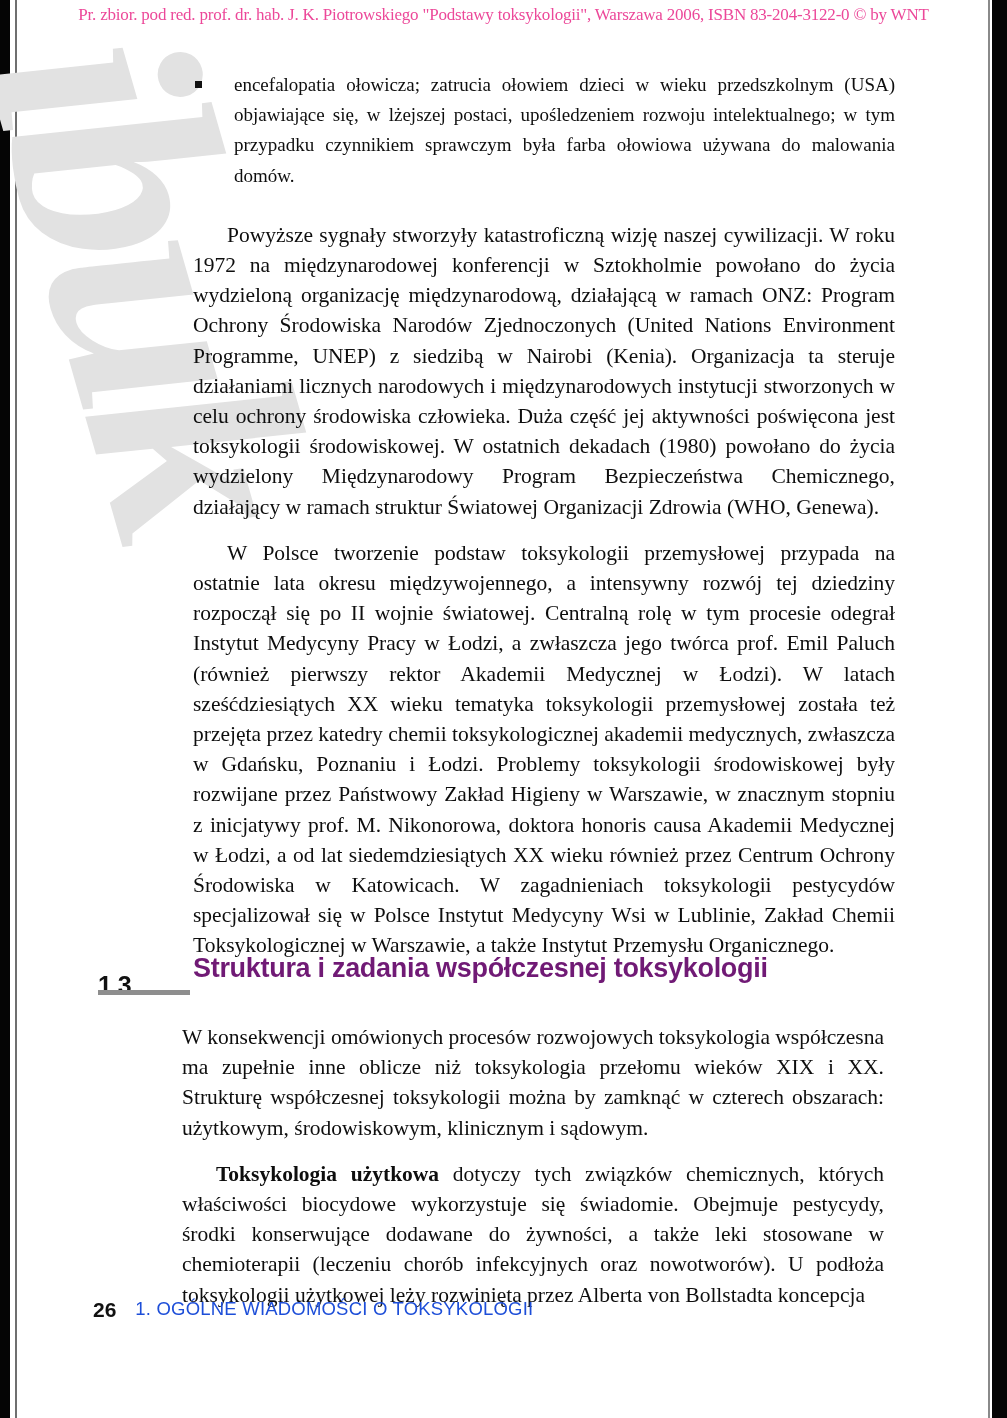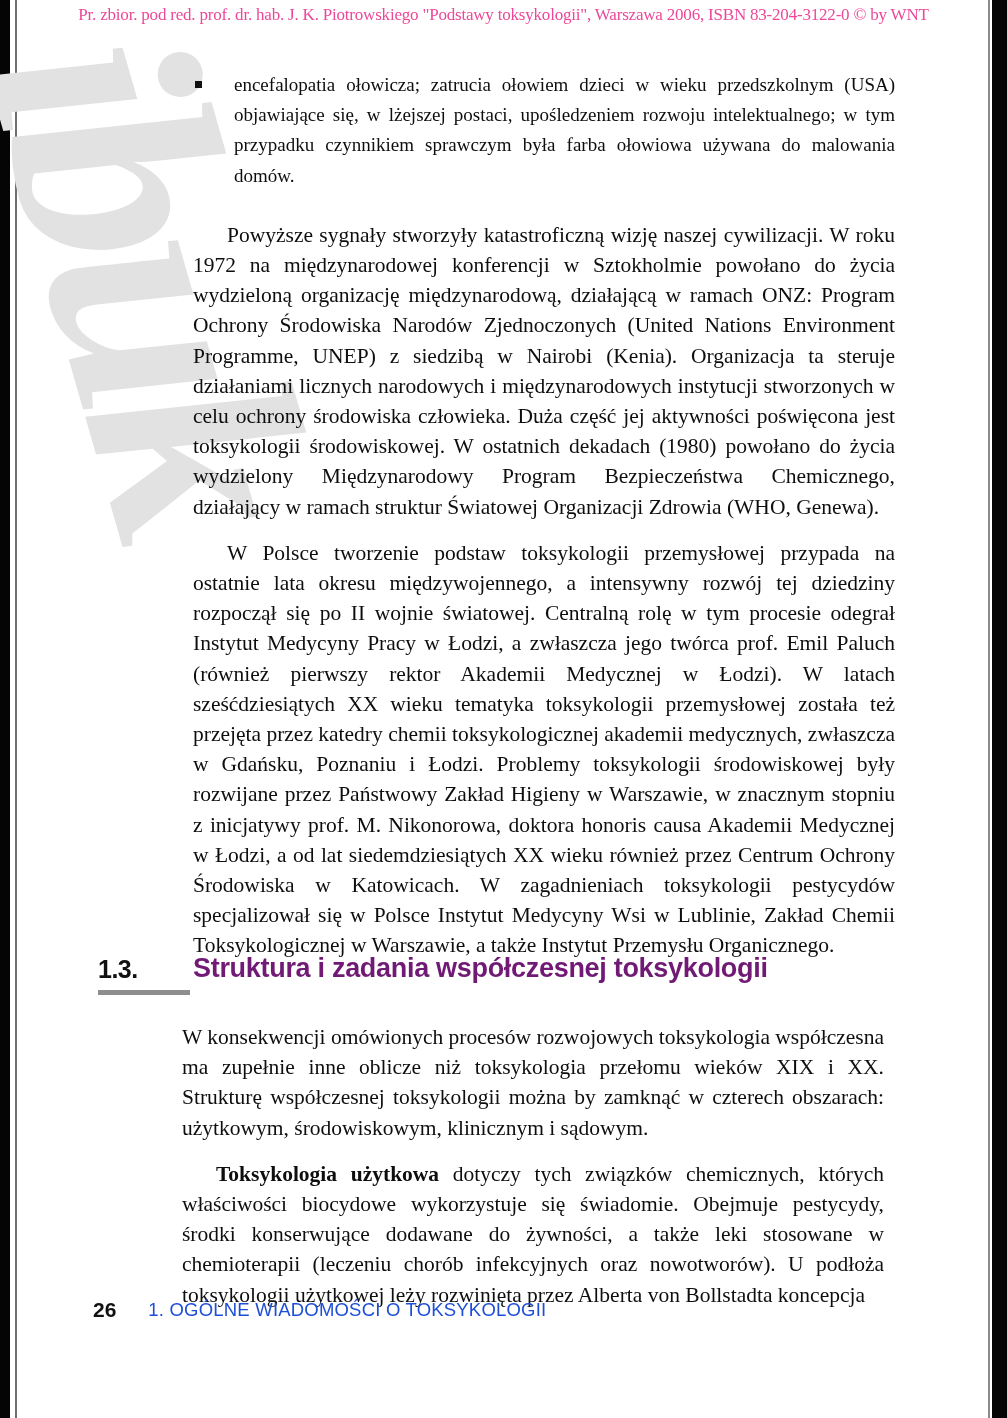--- a/index.html
+++ b/index.html
@@ -141,21 +141,21 @@
     position: absolute;
     left: 98px;
     top: 955px;
     width: 800px;
     z-index: 2;
     font-family: "Liberation Sans", "DejaVu Sans", sans-serif;
   }
   .section-heading .num {
     position: absolute;
     left: 0;
-    top: 0;
+    top: 16px;
     font-size: 25px;
     font-weight: 700;
     color: #111111;
     letter-spacing: -0.5px;
   }
   .section-heading .rule {
     position: absolute;
     left: 0;
     top: 35px;
     width: 92px;
@@ -184,22 +184,22 @@
 
   .bold-run { font-weight: 700; }
 
   
   .footer {
     position: absolute;
     left: 93px;
     top: 1298px;
     z-index: 2;
     display: flex;
-    align-items: center;
-    gap: 32px;
+    align-items: flex-start;
+    gap: 19px;
   }
   .footer .page-number {
     font-family: "Liberation Sans", "DejaVu Sans", sans-serif;
     font-size: 21px;
     font-weight: 700;
     color: #111111;
   }
   .footer .chapter-title {
     font-family: "Liberation Sans", "DejaVu Sans", sans-serif;
     font-size: 18.5px;

